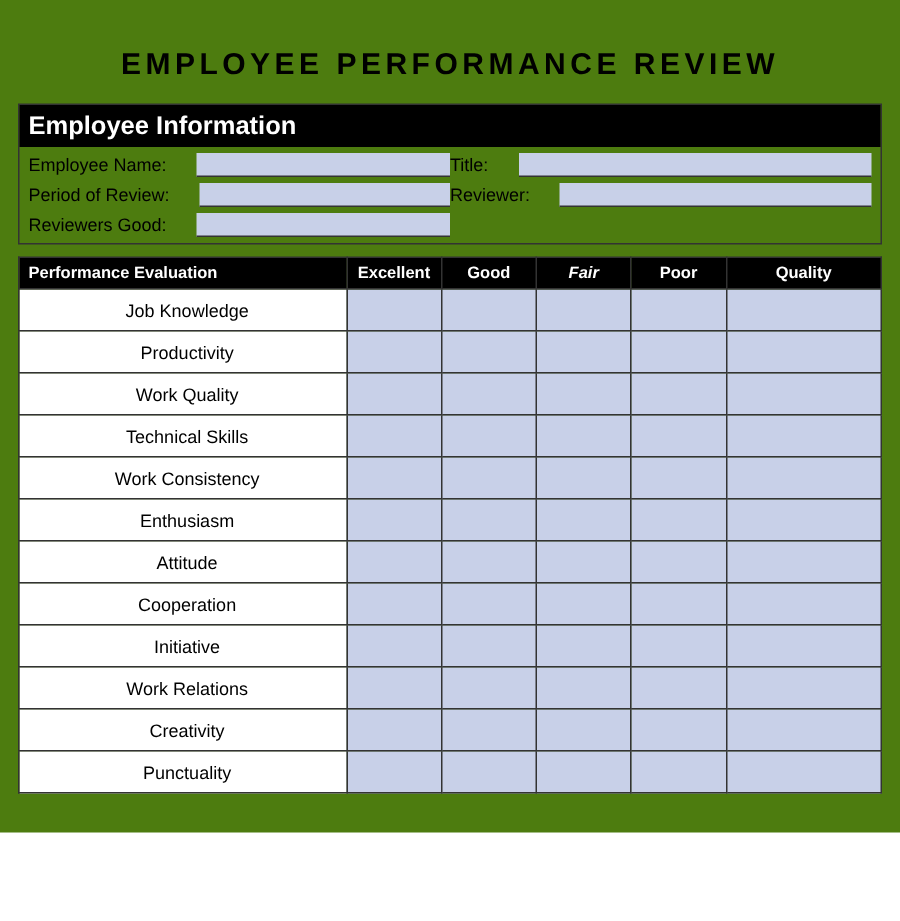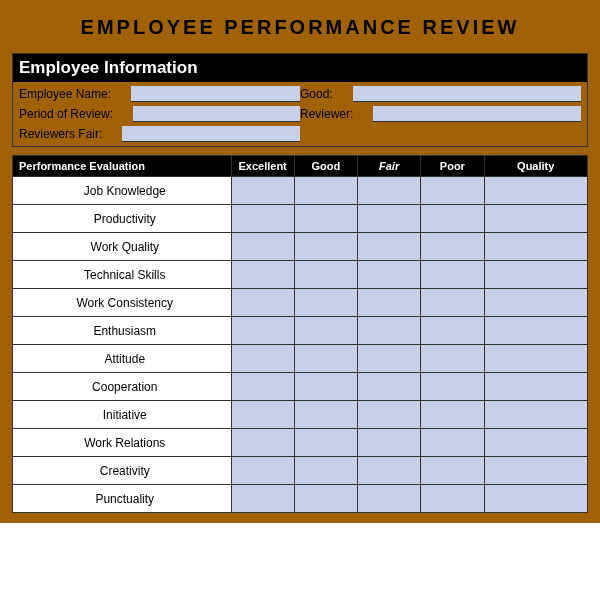--- a/index.html
+++ b/index.html
@@ -11,22 +11,22 @@
     body {
       width: 600px;
       min-height: 614px;
       background: #ffffff;
       font-family: Arial, sans-serif;
       font-size: 13px;
     }
 
     .page-container {
       width: 600px;
-      padding: 10px 12px;
-      background: #a16207;
+      padding: 26px 12px;
+      background: #4d7c0f;
     }
 
     .main-title {
       text-align: center;
       font-size: 20px;
       font-weight: bold;
       letter-spacing: 3px;
       margin-bottom: 8px;
       color: #000;
       padding: 6px 0;
@@ -128,33 +128,33 @@
   <div class="main-title">EMPLOYEE PERFORMANCE REVIEW</div>
 
   <div class="info-section">
     <div class="section-header">Employee Information</div>
     <div class="info-grid">
       <div class="info-row">
         <span class="info-label">Employee Name:</span>
         <div class="info-input"></div>
       </div>
       <div class="info-row">
-        <span class="info-label">Good:</span>
+        <span class="info-label">Title:</span>
         <div class="info-input"></div>
       </div>
       <div class="info-row">
         <span class="info-label">Period of Review:</span>
         <div class="info-input"></div>
       </div>
       <div class="info-row">
         <span class="info-label">Reviewer:</span>
         <div class="info-input"></div>
       </div>
       <div class="info-row">
-        <span class="info-label">Reviewers Fair:</span>
+        <span class="info-label">Reviewers Good:</span>
         <div class="info-input"></div>
       </div>
     </div>
   </div>
 
   <table class="eval-table">
     <thead>
       <tr>
         <th class="col-category category-header">Performance Evaluation</th>
         <th class="col-excellent">Excellent</th>

